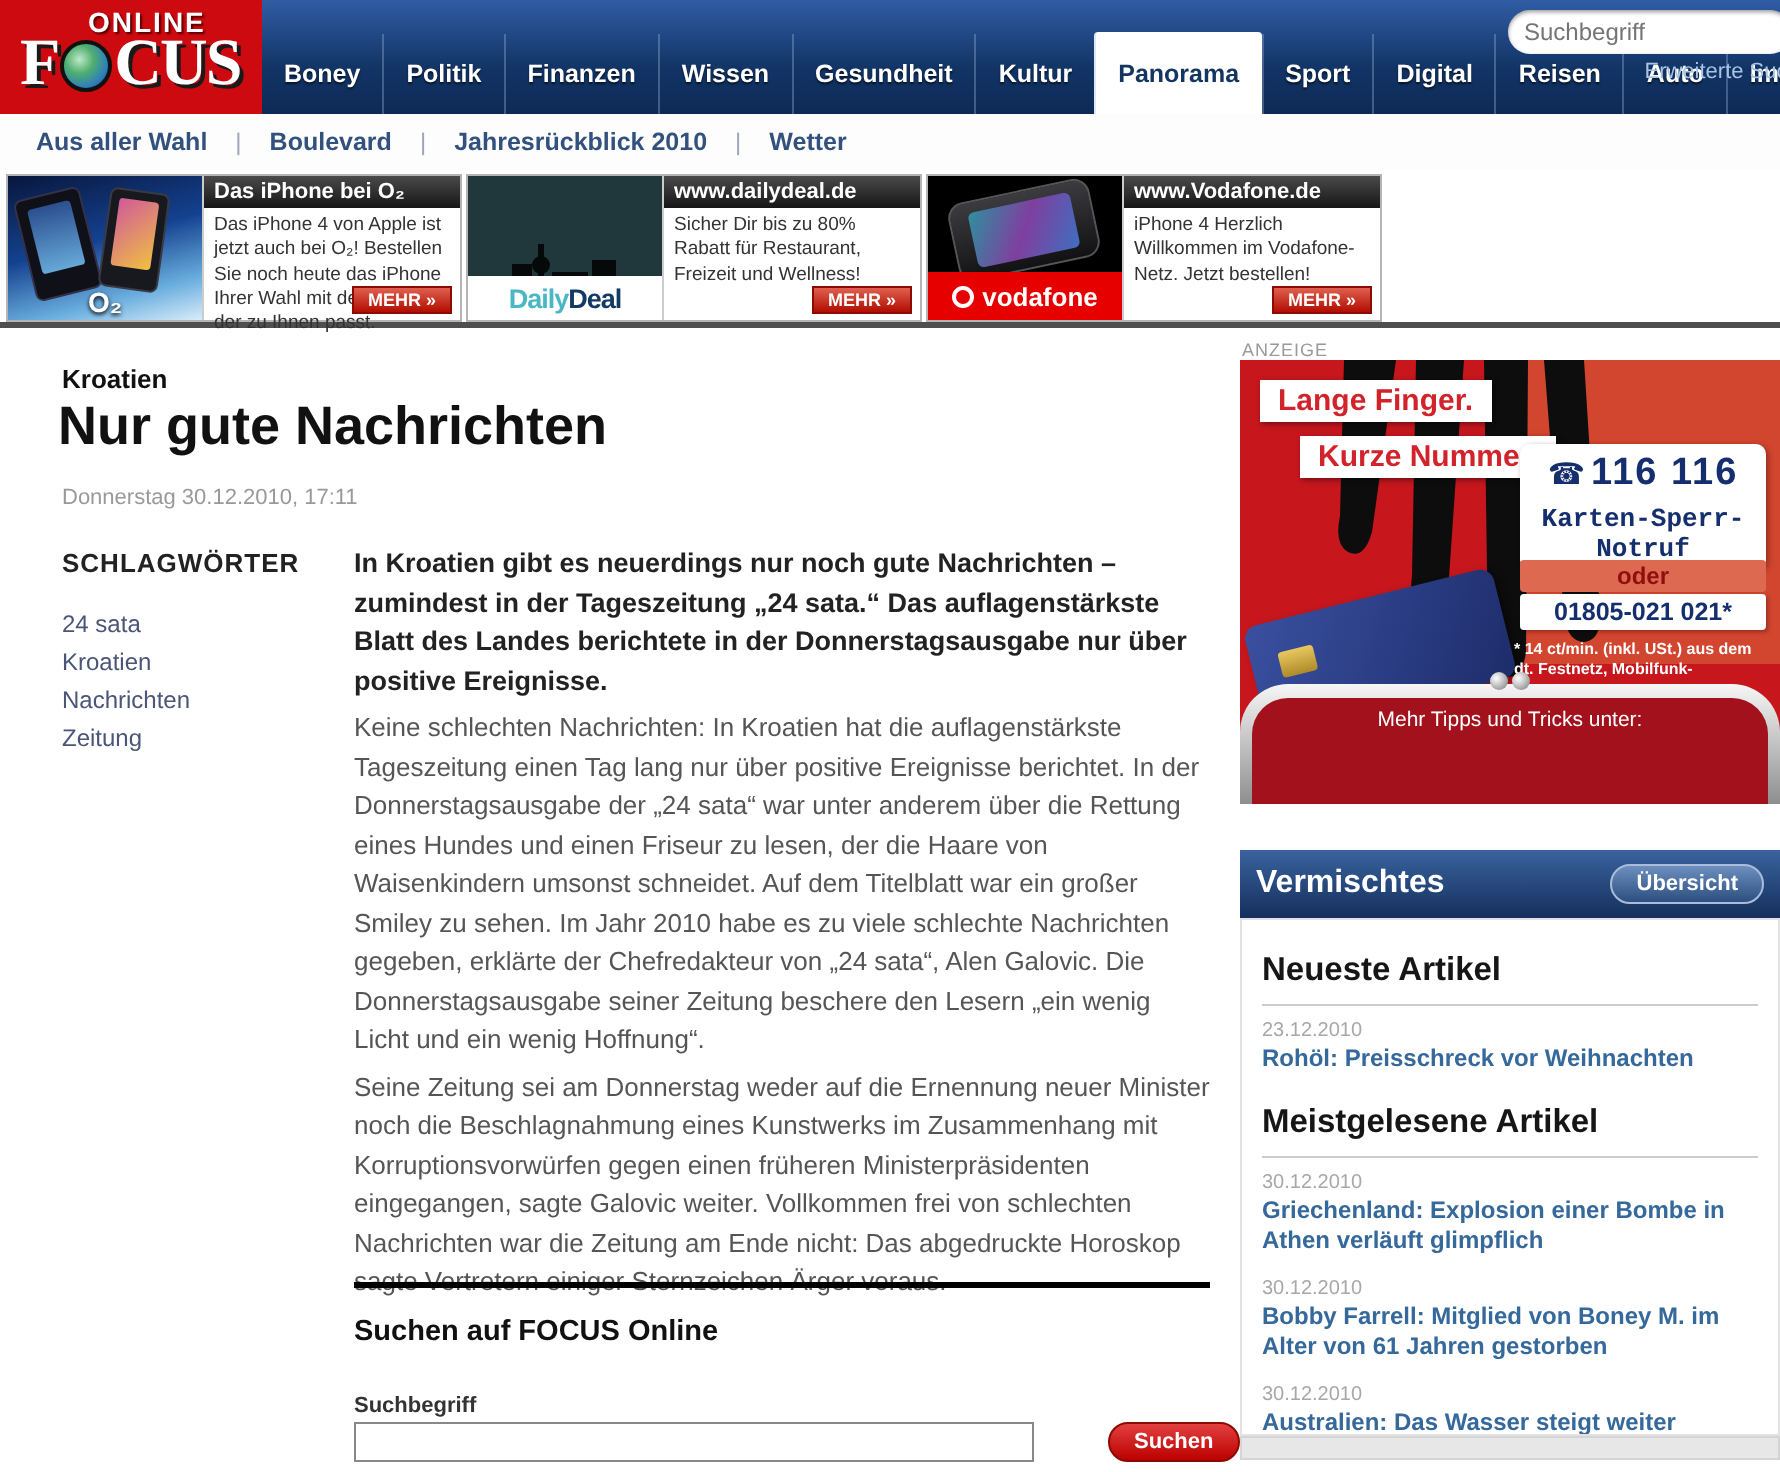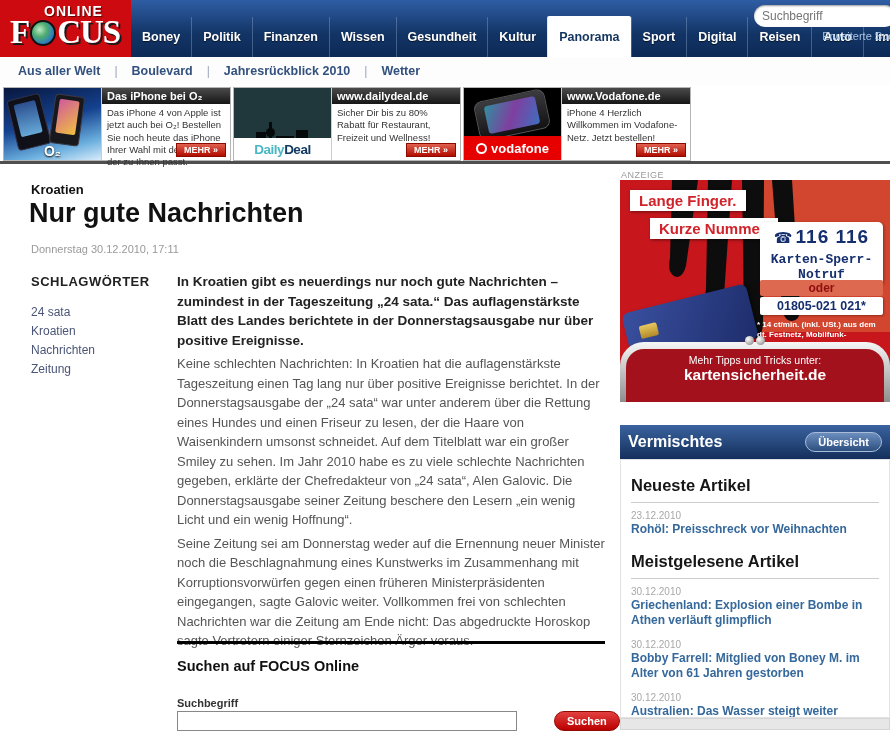--- a/index.html
+++ b/index.html
@@ -204,21 +204,21 @@
 <div class="logo">
   <div class="logo-online">ONLINE</div>
   <div class="logo-focus">
       <span>F</span>
       <span class="globe"></span>
       <span>CUS</span>
     </div>
 </div>
 
 <div class="subnav">
-  <span class="subnav-link">Aus aller Welt</span>
+  <span class="subnav-link">Aus aller Wahl</span>
   <span class="subnav-sep">|</span>
   <span class="subnav-link">Boulevard</span>
   <span class="subnav-sep">|</span>
   <span class="subnav-link">Jahresrückblick 2010</span>
   <span class="subnav-sep">|</span>
   <span class="subnav-link">Wetter</span>
 </div>
 
 <div class="banners">
 
@@ -322,21 +322,20 @@
   <div class="kad-card">
     <div class="kad-chip"></div>
   </div>
   <div class="kad-purse">
     <div class="kad-clasp">
         <span></span>
         <span></span>
       </div>
     <div class="kad-purse-inner">
       <div class="kad-tips1">Mehr Tipps und Tricks unter:</div>
-      <div class="kad-tips2">kartensicherheit.de</div>
     </div>
   </div>
 </div>
 
 <div class="verm-bar">
   <span class="verm-title">Vermischtes</span>
   <button class="verm-btn">Übersicht</button>
 </div>
 
 <div class="side-box">

